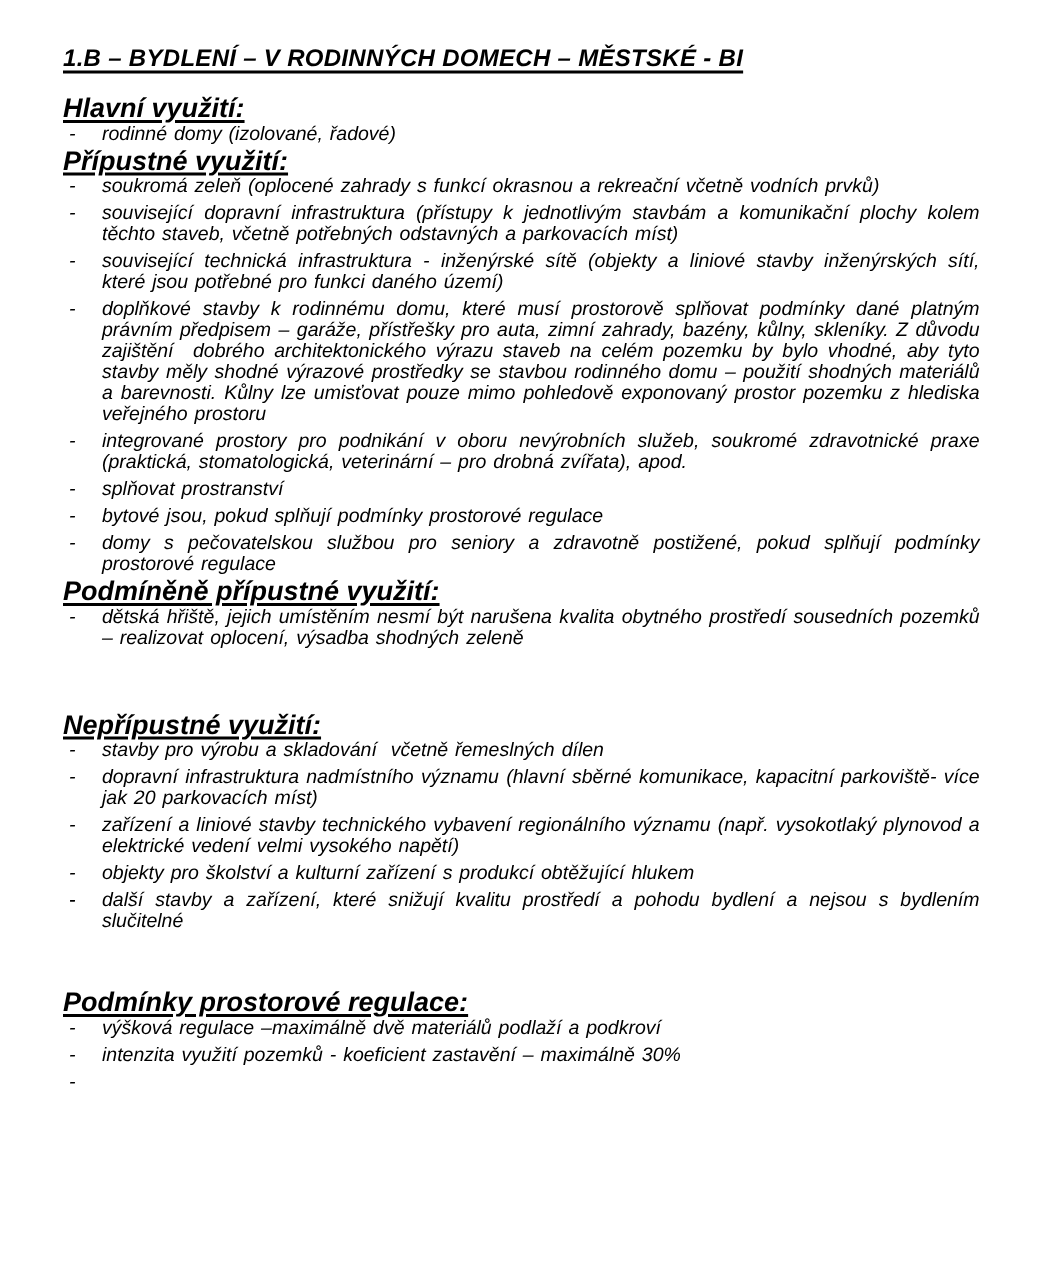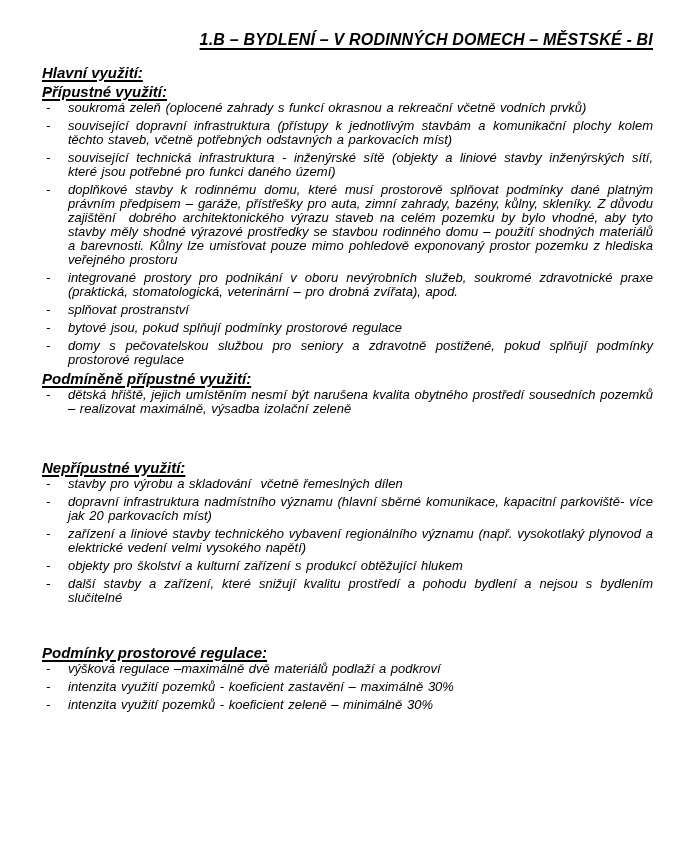--- a/index.html
+++ b/index.html
@@ -25,36 +25,35 @@
   .doc-title {
     font-size: 16px;
     font-weight: bold;
     line-height: 19px;
     letter-spacing: 0.2px;
     margin: 0 0 16px 0;
     text-decoration: underline;
     text-decoration-thickness: 2px;
     text-underline-offset: 3px;
     white-space: nowrap;
-    text-align: right;
   }
   .sec {
     margin-top: 2px;
   }
   .sec.first {
     margin-top: 0;
   }
   .sec.gap-large {
     margin-top: 44px;
   }
   .sec.gap-xlarge {
     margin-top: 40px;
   }
   .sec-heading {
-    font-size: 15px;
+    font-size: 18px;
     font-weight: bold;
     line-height: 15px;
     margin: 0 0 2px 0;
     text-decoration: underline;
     text-decoration-thickness: 1.5px;
     text-underline-offset: 2px;
   }
   .items {
     list-style: none;
     margin: 0;
@@ -80,20 +79,21 @@
 
 <div class="page">
 
   <h1 class="doc-title">1.B – BYDLENÍ – V RODINNÝCH DOMECH – MĚSTSKÉ - BI</h1>
 
   <section class="sec first">
     <h2 class="sec-heading">Hlavní využití:</h2>
     <ul class="items">
       <li class="item">
         <span class="dash">-</span>
+        <span class="txt">rodinné domy (izolované, řadové)</span>
       </li>
     </ul>
   </section>
 
   <section class="sec">
     <h2 class="sec-heading">Přípustné využití:</h2>
     <ul class="items">
       <li class="item">
         <span class="dash">-</span>
         <span class="txt">soukromá zeleň (oplocené zahrady s funkcí okrasnou a rekreační včetně vodních prvků)</span>
@@ -127,21 +127,21 @@
         <span class="txt">domy s&nbsp;pečovatelskou službou pro seniory a zdravotně postižené, pokud splňují podmínky prostorové regulace</span>
       </li>
     </ul>
   </section>
 
   <section class="sec">
     <h2 class="sec-heading">Podmíněně přípustné využití:</h2>
     <ul class="items">
       <li class="item">
         <span class="dash">-</span>
-        <span class="txt">dětská hřiště, jejich umístěním nesmí být narušena kvalita obytného prostředí sousedních pozemků – realizovat maximálně, výsadba izolační zeleně</span>
+        <span class="txt">dětská hřiště, jejich umístěním nesmí být narušena kvalita obytného prostředí sousedních pozemků – realizovat oplocení, výsadba shodných zeleně</span>
       </li>
     </ul>
   </section>
 
   <section class="sec gap-large">
     <h2 class="sec-heading">Nepřípustné využití:</h2>
     <ul class="items">
       <li class="item">
         <span class="dash">-</span>
         <span class="txt">stavby pro výrobu a skladování&nbsp; včetně řemeslných dílen</span>
@@ -174,18 +174,17 @@
       <li class="item">
         <span class="dash">-</span>
         <span class="txt">výšková regulace –maximálně dvě materiálů podlaží a podkroví</span>
       </li>
       <li class="item">
         <span class="dash">-</span>
         <span class="txt">intenzita využití pozemků - koeficient zastavění – maximálně 30%</span>
       </li>
       <li class="item">
         <span class="dash">-</span>
-        <span class="txt">intenzita využití pozemků - koeficient zeleně – minimálně 30%</span>
       </li>
     </ul>
   </section>
 
 </div>
 
 </body></html>

